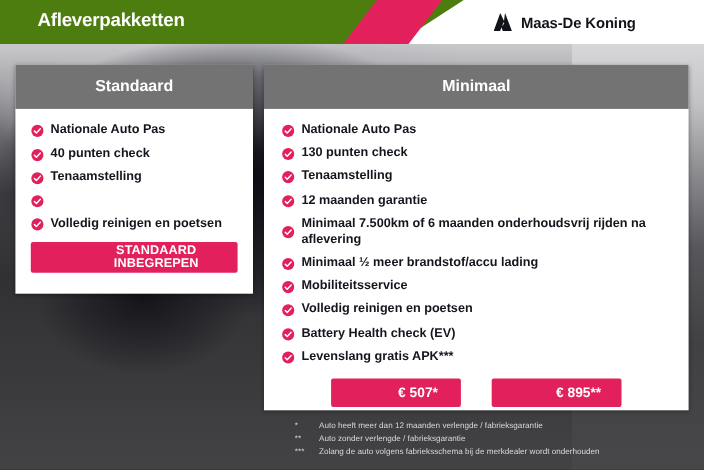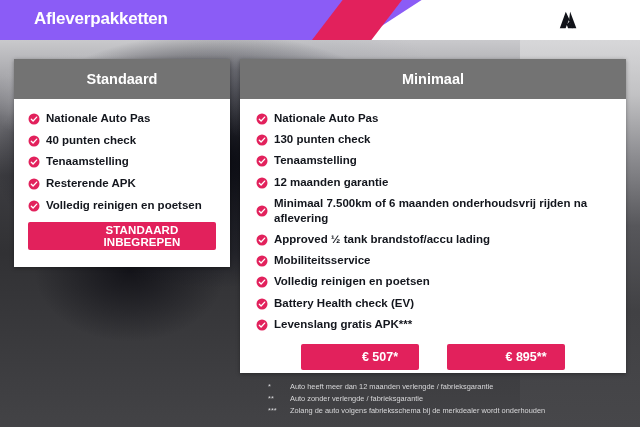--- a/index.html
+++ b/index.html
@@ -23,21 +23,21 @@
     filter:blur(0.2px);
   }
   #bg-photo-right{
     position:absolute; right:0; top:40px; width:120px; height:387px;
     background:linear-gradient(180deg,#d7d7d9 0%, #c2c2c4 14%, #8d8d91 30%, #57575b 48%, #414144 70%, #47474a 100%);
   }
 
   
   #header{
     position:absolute; left:0; top:0; width:640px; height:40px;
-    background:#8b5cf6; overflow:hidden;
+    background:#4d7c0f; overflow:hidden;
   }
   #header-white{
     position:absolute; right:0; top:0; width:280px; height:40px;
     background:#ffffff;
     clip-path:polygon(22% 0, 100% 0, 100% 100%, 0% 100%);
   }
   #header-pink{
     position:absolute; right:238px; top:0; width:90px; height:40px;
     background:#e2215c;
     clip-path:polygon(34% 0, 100% 0, 66% 100%, 0% 100%);
@@ -107,20 +107,21 @@
 
 <div id="header">
   <div id="header-white"></div>
   <div id="header-pink"></div>
   <div id="header-title">Afleverpakketten</div>
   <div id="brand">
     <svg id="brand-mark" viewBox="0 0 24 22">
       <path d="M2 21 L9.3 1 L13.6 10.2 L11.1 16 L14 12.4 L17.6 21 L12.1 21 L10.6 17.1 L9.1 21 Z" fill="#111319"></path>
       <path d="M14.6 1 L22.2 21 L16.8 21 L13.2 11.6 Z" fill="#111319"></path>
     </svg>
+    <span id="brand-name">Maas-De Koning</span>
   </div>
 </div>
 
 <div class="card" id="card-standaard">
   <div class="card-head">Standaard</div>
   <div class="card-body">
     <ul class="features" id="list-standaard">
         <li>
           <svg viewBox="0 0 24 24" class="check">
             <circle cx="12" cy="12" r="11" fill="#e2215c"></circle>
@@ -140,21 +141,20 @@
             <circle cx="12" cy="12" r="11" fill="#e2215c"></circle>
             <path d="M6.6 12.4 L10.2 16 L17.4 8.2" stroke="#ffffff" stroke-width="2.6" fill="none" stroke-linecap="round" stroke-linejoin="round"></path>
           </svg>
           <span>Tenaamstelling</span>
         </li>
         <li>
           <svg viewBox="0 0 24 24" class="check">
             <circle cx="12" cy="12" r="11" fill="#e2215c"></circle>
             <path d="M6.6 12.4 L10.2 16 L17.4 8.2" stroke="#ffffff" stroke-width="2.6" fill="none" stroke-linecap="round" stroke-linejoin="round"></path>
           </svg>
-          <span>Resterende APK</span>
         </li>
         <li>
           <svg viewBox="0 0 24 24" class="check">
             <circle cx="12" cy="12" r="11" fill="#e2215c"></circle>
             <path d="M6.6 12.4 L10.2 16 L17.4 8.2" stroke="#ffffff" stroke-width="2.6" fill="none" stroke-linecap="round" stroke-linejoin="round"></path>
           </svg>
           <span>Volledig reinigen en poetsen</span>
         </li>
       </ul>
     <button class="btn" id="btn-standaard">STANDAARD INBEGREPEN</button>
@@ -198,21 +198,21 @@
             <circle cx="12" cy="12" r="11" fill="#e2215c"></circle>
             <path d="M6.6 12.4 L10.2 16 L17.4 8.2" stroke="#ffffff" stroke-width="2.6" fill="none" stroke-linecap="round" stroke-linejoin="round"></path>
           </svg>
           <span>Minimaal 7.500km of 6 maanden onderhoudsvrij rijden na aflevering</span>
         </li>
         <li>
           <svg viewBox="0 0 24 24" class="check">
             <circle cx="12" cy="12" r="11" fill="#e2215c"></circle>
             <path d="M6.6 12.4 L10.2 16 L17.4 8.2" stroke="#ffffff" stroke-width="2.6" fill="none" stroke-linecap="round" stroke-linejoin="round"></path>
           </svg>
-          <span>Approved ½ tank brandstof/accu lading</span>
+          <span>Minimaal ½ meer brandstof/accu lading</span>
         </li>
         <li>
           <svg viewBox="0 0 24 24" class="check">
             <circle cx="12" cy="12" r="11" fill="#e2215c"></circle>
             <path d="M6.6 12.4 L10.2 16 L17.4 8.2" stroke="#ffffff" stroke-width="2.6" fill="none" stroke-linecap="round" stroke-linejoin="round"></path>
           </svg>
           <span>Mobiliteitsservice</span>
         </li>
         <li>
           <svg viewBox="0 0 24 24" class="check">

